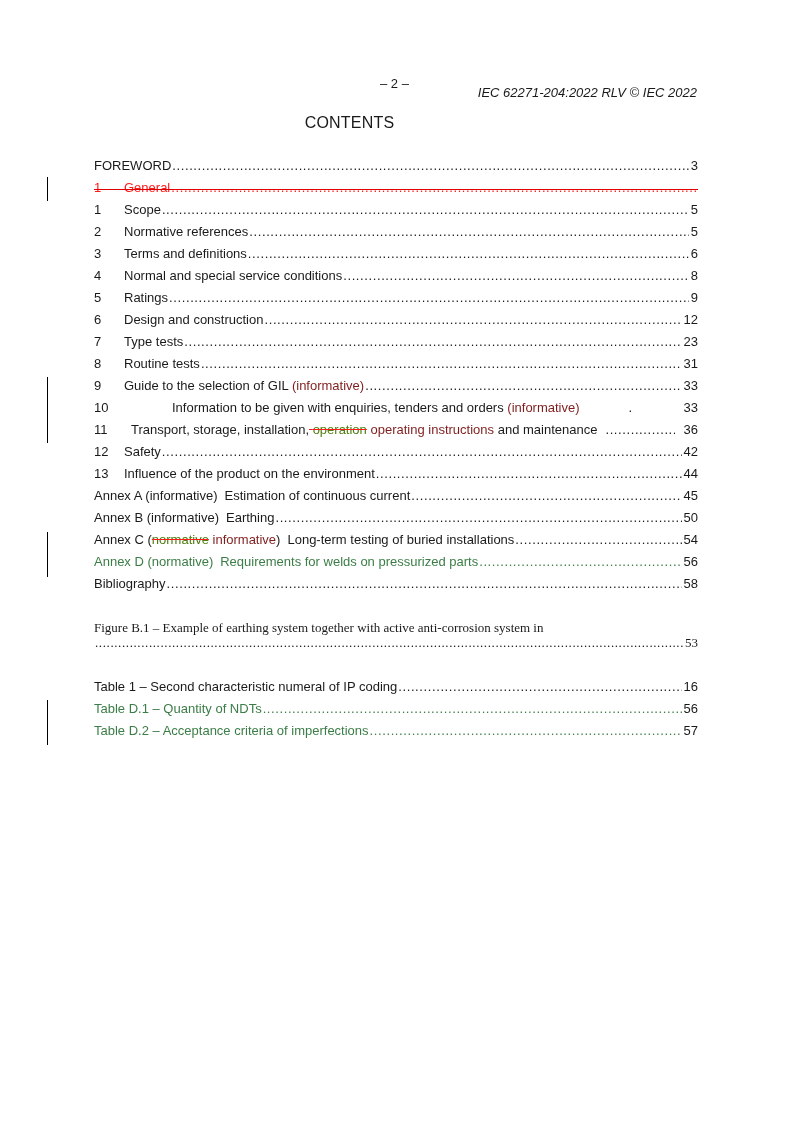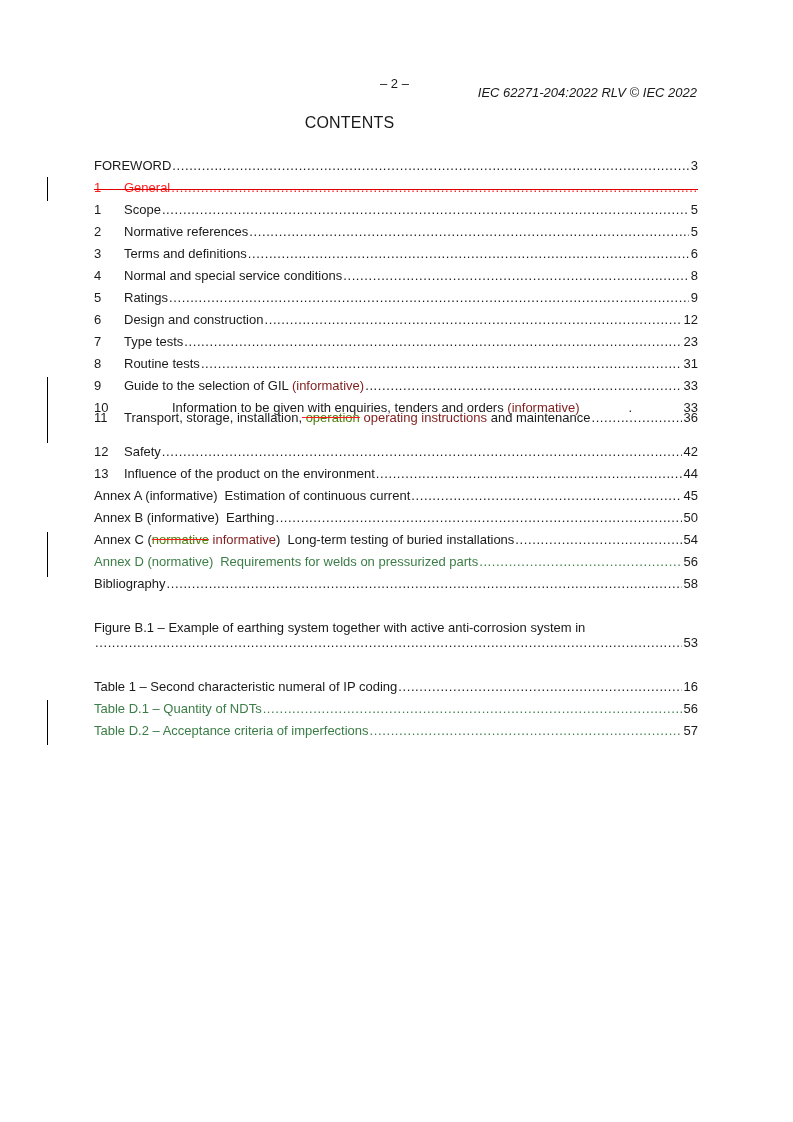--- a/index.html
+++ b/index.html
@@ -15,21 +15,21 @@
   .label { flex: none; }
   .leader { flex: 1 1 auto; overflow: hidden; margin: 0 2px 0 1px; position: relative; }
   .leader::before { content: "........................................................................................................................................................................................................................................................"; letter-spacing: 0.6px; }
   .page { flex: none; text-align: right; }
   .green { color: #7f1d1d; }
   .del { color: #4d7c0f; text-decoration: line-through; text-decoration-color: #ff1a1a; }
   .row.deleted { color: #ff1a1a; }
   .row.deleted::after { content: ""; position: absolute; left: 0; right: 0; top: 9px; height: 1px; background: #e00000; }
   .row.green-row .leader, .row.green-row .label, .row.green-row .num { color: #3b7d46; }
   .gap2 { display: inline-block; width: 7px; }
-  .fig { position: absolute; left: 0; width: 604px; font-size: 13px; line-height: 15px; }
+  .fig { position: absolute; left: 0; width: 604px; font-size: 13px; line-height: 15px; font-family: Liberation Serif, serif; }
   .fig .line2 { display: flex; align-items: baseline; white-space: nowrap; }
   .changebar { position: absolute; left: 47px; width: 1px; background: #000; }
 </style>
 </head>
 <body>
 
 <div class="header">
   <span class="pagenum">– 2 –</span>
   <span class="docid">IEC 62271-204:2022 RLV © IEC 2022</span>
 </div>
@@ -108,21 +108,21 @@
     <span class="label"><span>Guide to the selection of GIL</span> <span class="green">(informative)</span></span>
     <span class="leader"></span>
     <span class="page">33</span>
   </div>
   <div class="row" style="top:400px;gap:48px;">
     <span class="num">10</span>
     <span class="label"><span>Information to be given with enquiries, tenders and orders</span> <span class="green">(informative)</span></span>
     <span class="leader"></span>
     <span class="page">33</span>
   </div>
-  <div class="row" style="top:410px;">
+  <div class="row" style="top:422px;gap:7px;">
     <span class="num">11</span>
     <span class="label"><span>Transport, storage, installation,</span><span class="del">​&nbsp;<span>operation</span></span> <span class="green">operating instructions</span> <span>and maintenance</span></span>
     <span class="leader"></span>
     <span class="page">36</span>
   </div>
   <div class="row" style="top:444px;">
     <span class="num">12</span>
     <span class="label">Safety</span>
     <span class="leader"></span>
     <span class="page">42</span>

